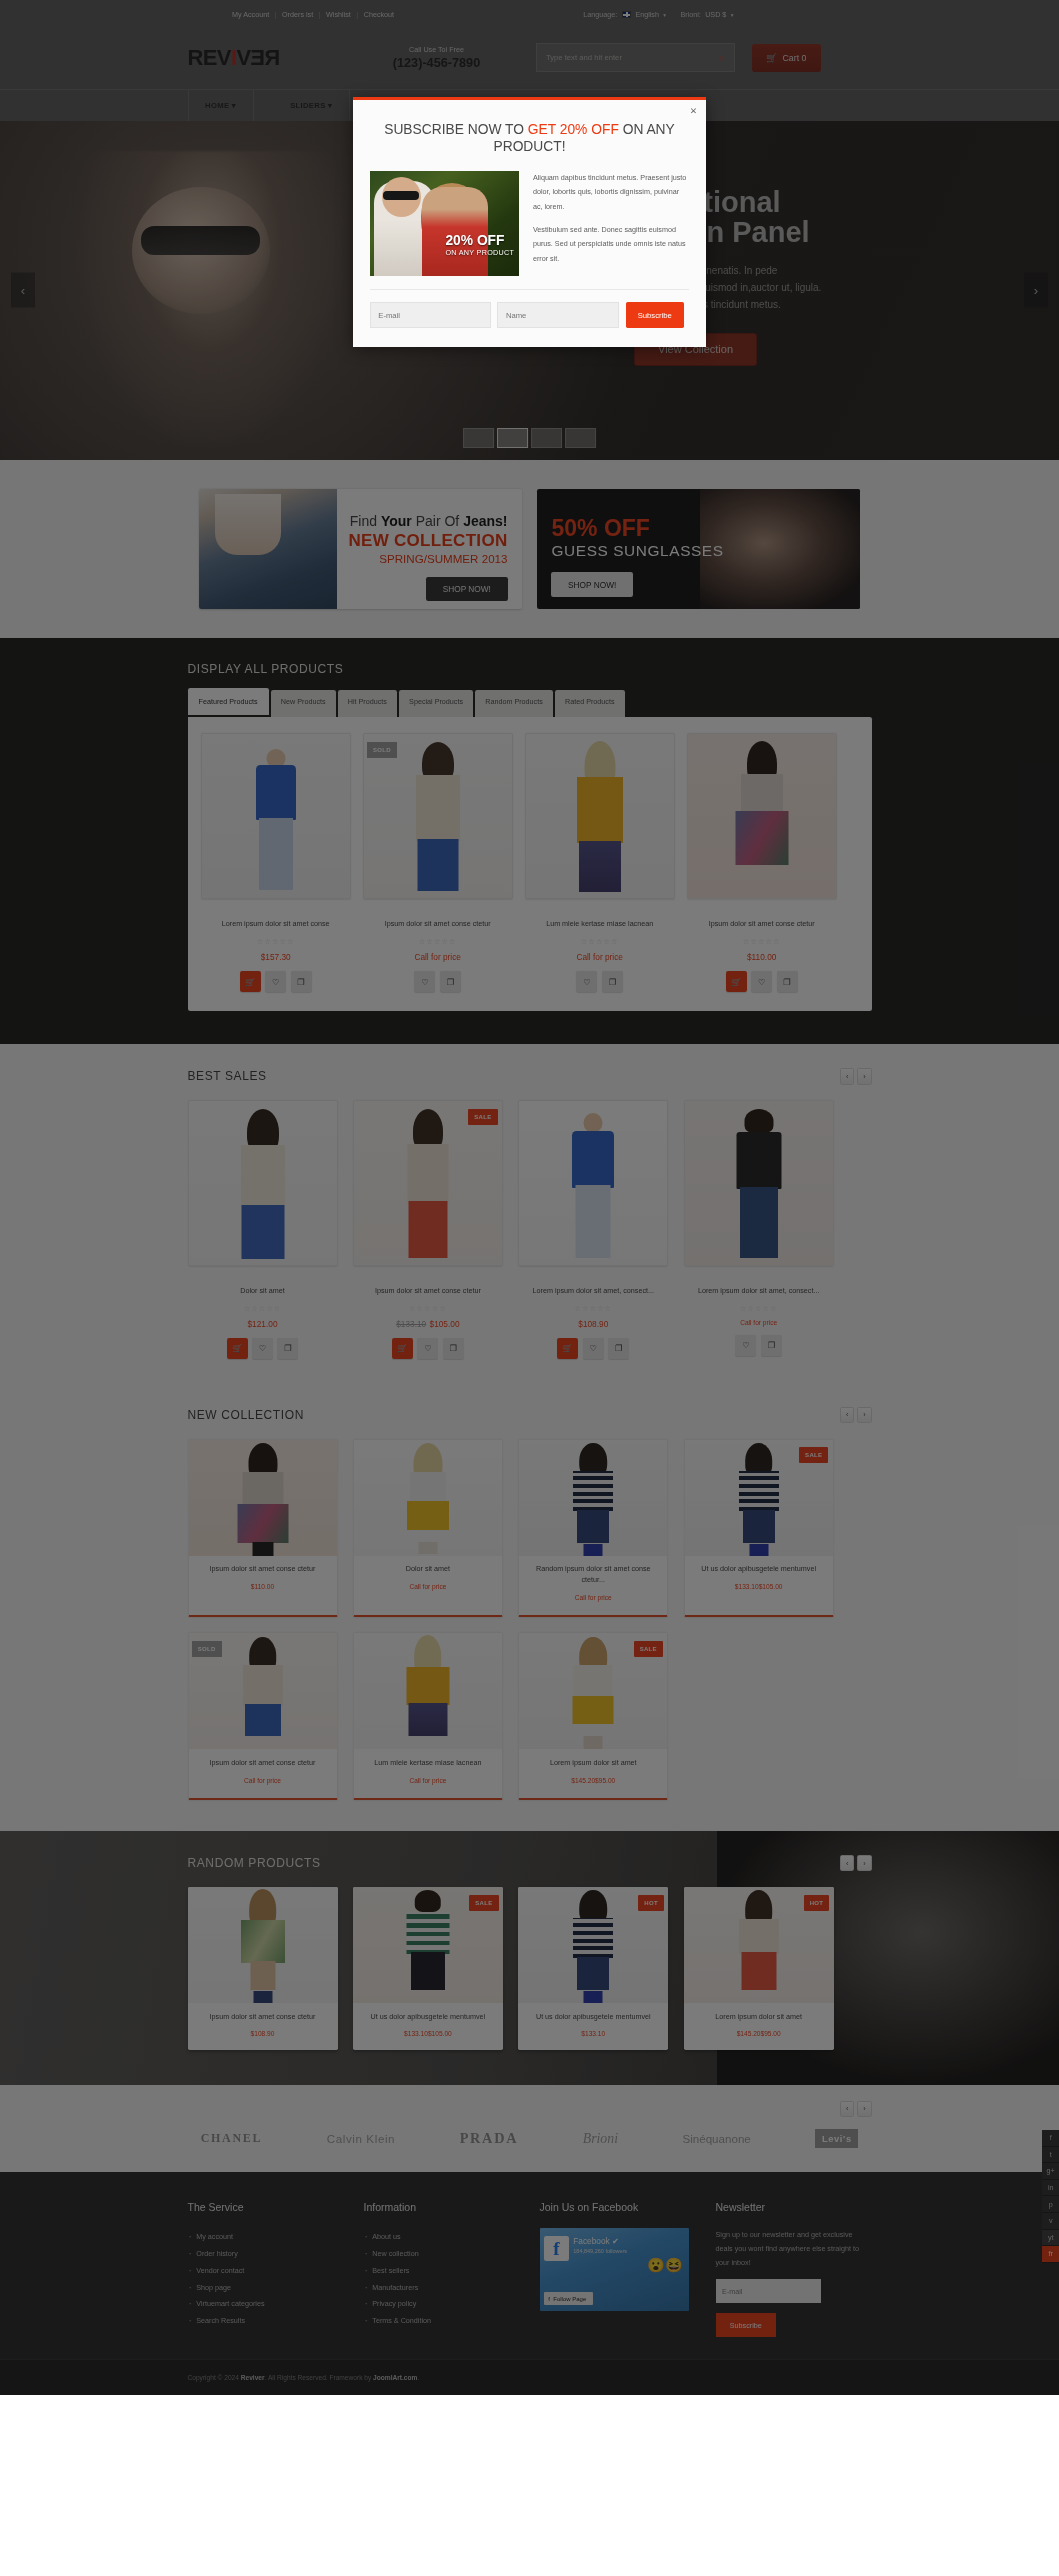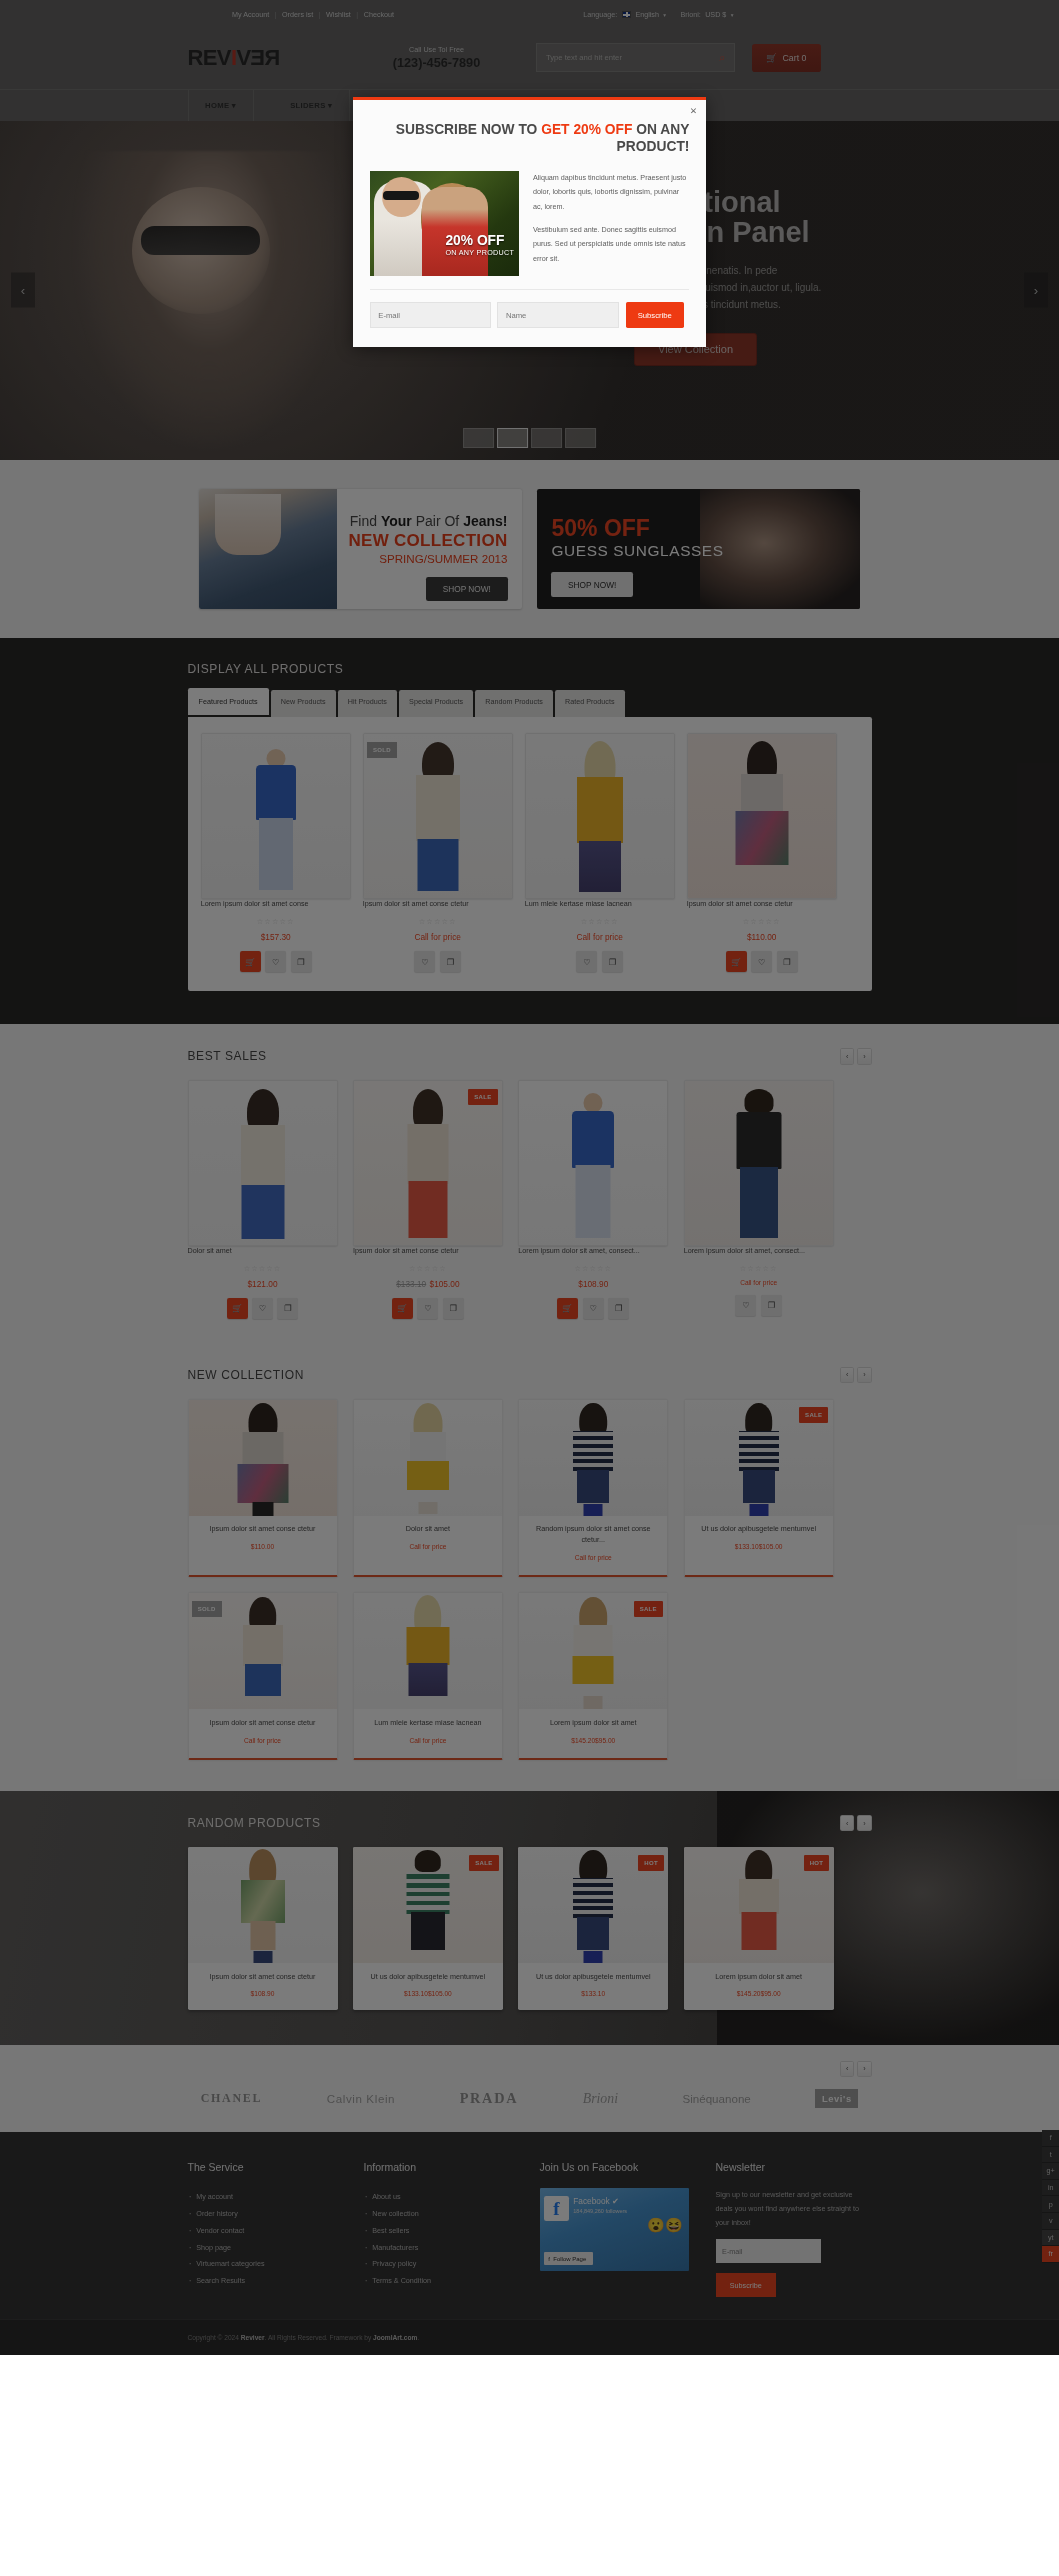--- a/index.html
+++ b/index.html
@@ -110,21 +110,21 @@
   .tab { background:#e7e6e4; color:#4d4d4d; font-size:7.2px; padding:6.6px 10px; border-radius:2.2px 2.2px 0 0; margin-right:2.2px; cursor:pointer; }
   .tab.active { background:#fff; color:#2a2a2a; padding:8.8px 11px; position:relative; top:-2.2px; }
   .tab-panel { background:#fff; border-radius:0 2.2px 2.2px 2.2px; padding:16.6px 13.2px 19px; display:flex; gap:12px; }
   .prod { width:150px; }
   .prod-img { height:166px; background:#fff; border:0.6px solid #e6e6e6; border-radius:2.2px; box-shadow:0 0.6px 1.7px rgba(0,0,0,.1); position:relative; overflow:hidden; }
   .ph { position:absolute; inset:0; }
   .badge { position:absolute; left:0; top:7.7px; font-size:6px; font-weight:bold; color:#fff; padding:5px 6px; letter-spacing:0.3px; }
   .badge.sold { background:#9d9d9d; left:3.3px; }
   .badge.sale { background:#ef3b14; right:4.4px; left:auto; border-radius:1.1px; }
   .badge.hot  { background:#ef3b14; right:4.4px; left:auto; border-radius:1.1px; }
-  .prod-name { font-size:7.2px; color:#3c3c3c; margin-top:0; line-height:1.5; }
+  .prod-name { text-align:center; font-size:7.2px; color:#3c3c3c; margin-top:20px; line-height:1.5; }
   .stars { text-align:center; margin-top:6.6px; color:#cfcfcf; font-size:7.2px; letter-spacing:1.1px; }
   .price { text-align:center; margin-top:6.6px; font-size:8.3px; color:#ef3b14; }
   .price.small { font-size:6.6px; }
   .price .old { color:#9b9b9b; text-decoration:line-through; margin-right:3.3px; }
   .actions { display:flex; gap:4.4px; justify-content:center; margin-top:8.8px; }
   .act { width:21px; height:21px; border-radius:2.2px; background:#e4e4e4; display:flex; align-items:center; justify-content:center; font-size:8.3px; color:#2a2a2a; cursor:pointer; box-shadow:0 0.6px 1.1px rgba(0,0,0,.15); }
   .act.cart { background:#ee3a12; color:#fff; }
 
   
   .light-sec { background:#f7f7f7; padding:24px 0 31px; }
@@ -185,21 +185,21 @@
   
   .rail { position:absolute; right:0; top:2130px; width:16.6px; z-index:40; }
   .rail-item { width:16.6px; height:16.6px; background:#2f2f2f; color:#c9c9c9; display:flex; align-items:center; justify-content:center; font-size:7.2px; border-bottom:0.6px solid #1d1d1d; cursor:pointer; font-family:"Liberation Sans",sans-serif; }
   .rail-item.yt { background:#3a3a3a; }
   .rail-item.fr { background:#ee3a12; color:#fff; }
 
   
   .modal-back { position:absolute; inset:0; background:rgba(15,15,15,.55); z-index:50; height:2576px; }
   .modal { position:absolute; left:353px; top:97px; width:353px; background:#fbfbfb; border-top:3.9px solid #ee3a12; box-shadow:0 3.3px 15.4px rgba(0,0,0,.45); z-index:60; padding:15.4px 16.6px 19px; }
   .modal-close { position:absolute; right:8.8px; top:5.5px; font-size:8.8px; color:#6a6a6a; cursor:pointer; }
-  .modal-title { text-align:right; font-size:13.8px; font-weight:bold; color:#494949; line-height:1.25; margin-top:5.5px; }
+  .modal-title { text-align:center; font-size:13.8px; font-weight:normal; color:#494949; line-height:1.25; margin-top:5.5px; }
   .modal-title .hl { color:#ee3a12; }
   .modal-body { display:flex; gap:14.3px; margin-top:15.4px; }
   .modal-img { width:149px; height:105px; position:relative; overflow:hidden;
     background:linear-gradient(140deg,#2f4a1d 0%,#46611f 30%,#24380f 70%,#1a2a0b 100%); }
   .mi-man { position:absolute; left:4.4px; top:10px; width:61px; height:97px;
     background:linear-gradient(#e9e5de 40%, #cfc9c0); border-radius:22px 22px 0 0; }
   .mi-head { position:absolute; left:12px; top:6.6px; width:39px; height:40px; border-radius:50%; background:#d5ac8b; }
   .mi-sung { position:absolute; left:13.2px; top:20px; width:36px; height:8.8px; background:#161616; border-radius:3.9px; }
   .mi-woman { position:absolute; left:52px; top:16.6px; width:66px; height:89px;
     background:linear-gradient(#caa27e 25%, #c6352b 45%, #a8281f); border-radius:20px 20px 0 0; }

